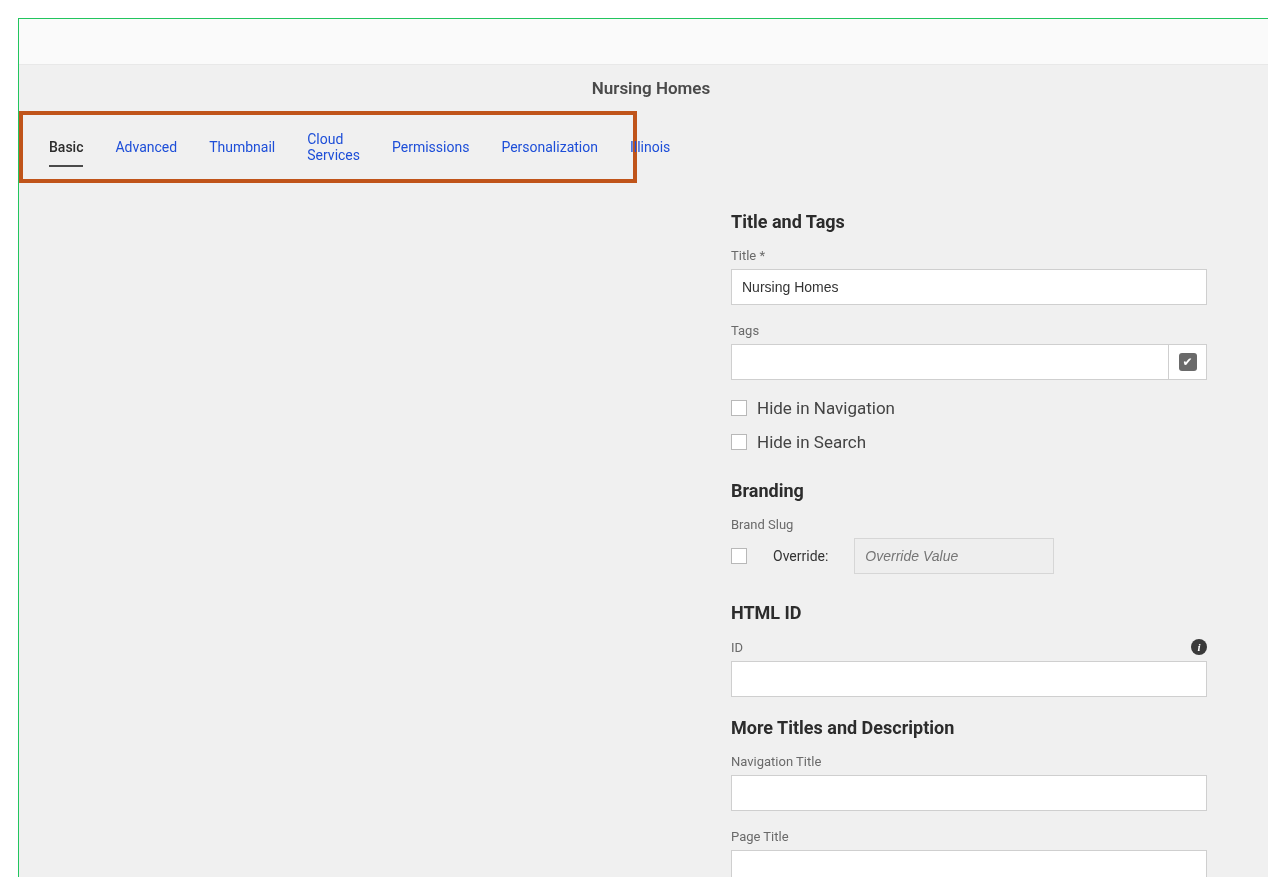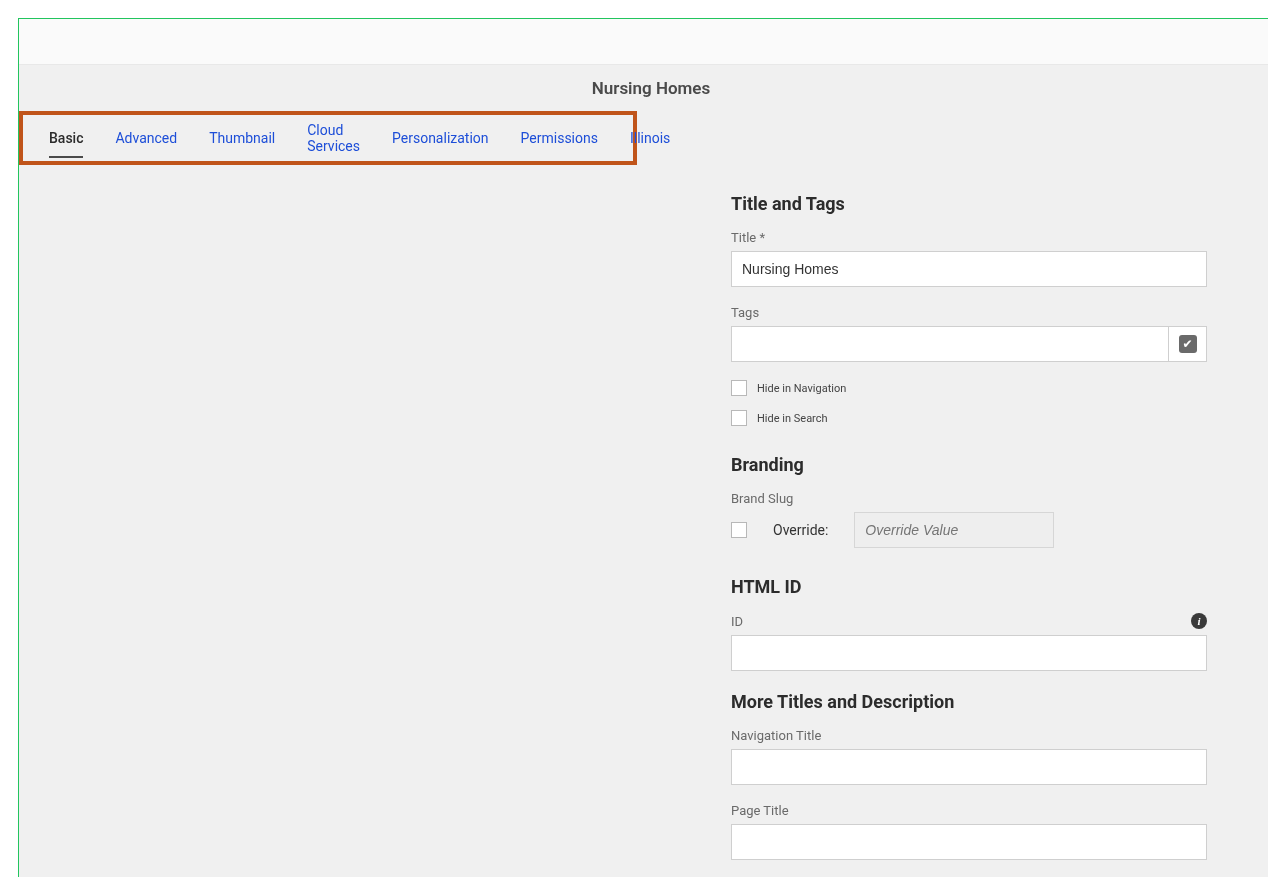--- a/index.html
+++ b/index.html
@@ -33,21 +33,21 @@
   }
   .tabrow-wrap {
     border: 4px solid #c0541a;
     width: 618px;
     margin-left: 0;
     background: #f0f0f0;
   }
   .tabrow {
     display: flex;
     align-items: center;
-    height: 46px;
+    height: 64px;
     padding: 16px 10px;
     gap: 0;
   }
   .tab {
     padding: 0 16px;
     font-size: 14px;
     color: #1d4ed8;
     height: 52px;
     display: flex;
     align-items: center;
@@ -111,21 +111,21 @@
     background:#fff; display:flex; align-items:center; justify-content:center;
     cursor:pointer;
   }
   .check-icon {
     width:18px; height:18px; background:#6a6a6a; border-radius:3px;
     display:flex; align-items:center; justify-content:center; color:#fff;
     font-size:12px;
   }
   .checkbox-row {
     display:flex; align-items:center; gap:10px; margin-bottom:14px;
-    font-size:11px; color:#444;
+    font-size:17px; color:#444;
   }
   .chk {
     width:16px; height:16px; border:1px solid #b8b8b8; background:#fff; cursor:pointer;
   }
   .override-row { display:flex; align-items:center; gap:26px;}
   .override-input {
     width:200px; height:36px; border:1px solid #d6d6d6; background:#eeeeee;
     padding:16px 10px; font-size:14px; font-style:italic; color:#9a9a9a;
   }
   .info-icon {
@@ -153,24 +153,24 @@
       <div class="tab">
           <span>Advanced</span>
         </div>
       <div class="tab">
           <span>Thumbnail</span>
         </div>
       <div class="tab">
           <span>Cloud Services</span>
         </div>
       <div class="tab">
+          <span>Permissions</span>
+        </div>
+      <div class="tab">
           <span>Personalization</span>
-        </div>
-      <div class="tab">
-          <span>Permissions</span>
         </div>
       <div class="tab">
           <span>Illinois</span>
         </div>
     </div>
   </div>
 
   <div class="main">
     <div class="left-spacer"></div>
     <div class="form-area">

